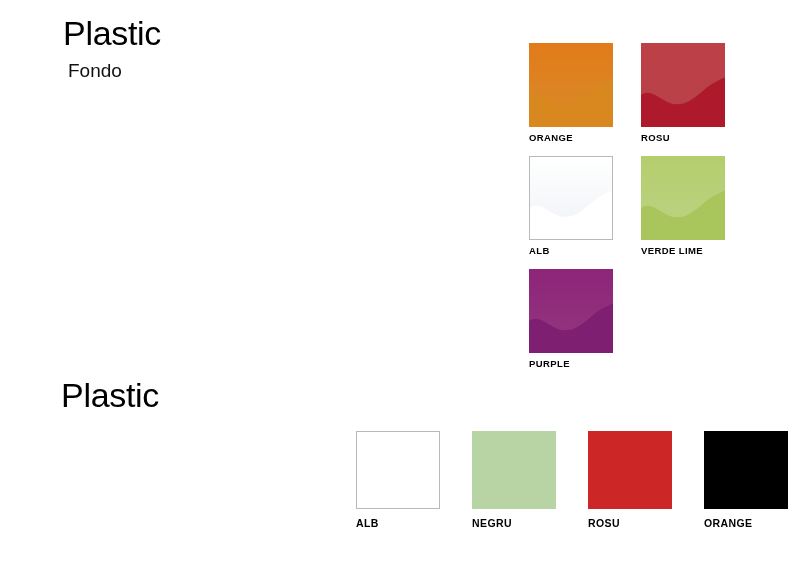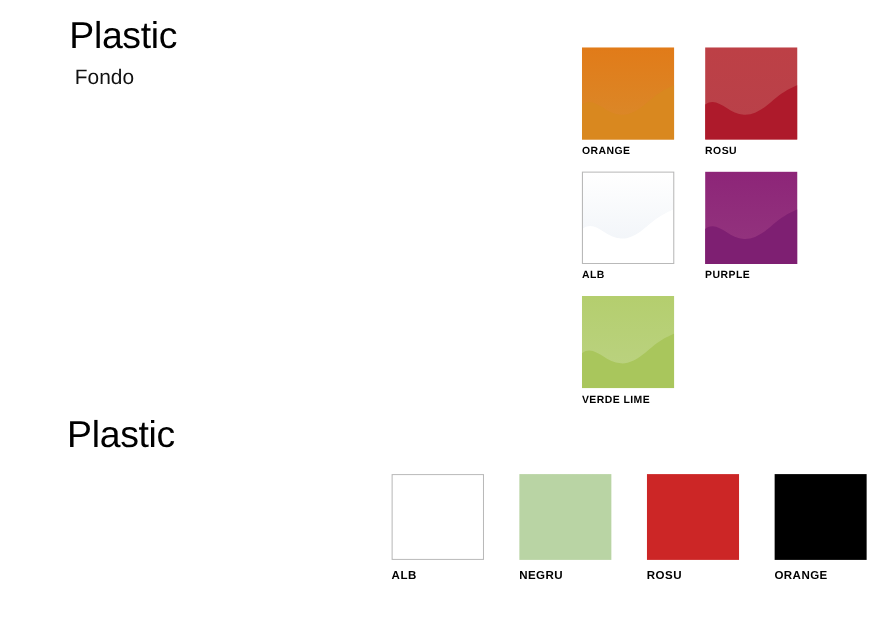--- a/index.html
+++ b/index.html
@@ -160,35 +160,35 @@
         <div class="swatch-chip bordered">
           <div class="chip-top" style="background: linear-gradient(rgb(255, 255, 255) 0%, rgb(238, 242, 247) 100%);"></div>
           <svg class="chip-wave" viewBox="0 0 100 100" preserveAspectRatio="none">
             <path d="M0,62 C14,52 24,72 42,73 C60,74 72,56 86,48 C94,43 100,41 100,41 L100,100 L0,100 Z" fill="#ffffff"></path>
           </svg>
         </div>
         <div class="swatch-label">ALB</div>
       </div>
       <div class="swatch">
         <div class="swatch-chip">
+          <div class="chip-top" style="background: linear-gradient(rgb(180, 206, 110) 0%, rgb(188, 211, 132) 100%);"></div>
+          <svg class="chip-wave" viewBox="0 0 100 100" preserveAspectRatio="none">
+            <path d="M0,62 C14,52 24,72 42,73 C60,74 72,56 86,48 C94,43 100,41 100,41 L100,100 L0,100 Z" fill="#a9c65c"></path>
+          </svg>
+        </div>
+        <div class="swatch-label">VERDE LIME</div>
+      </div>
+      <div class="swatch">
+        <div class="swatch-chip">
           <div class="chip-top" style="background: linear-gradient(rgb(141, 37, 120) 0%, rgb(148, 55, 127) 100%);"></div>
           <svg class="chip-wave" viewBox="0 0 100 100" preserveAspectRatio="none">
             <path d="M0,62 C14,52 24,72 42,73 C60,74 72,56 86,48 C94,43 100,41 100,41 L100,100 L0,100 Z" fill="#7e1f72"></path>
           </svg>
         </div>
         <div class="swatch-label">PURPLE</div>
-      </div>
-      <div class="swatch">
-        <div class="swatch-chip">
-          <div class="chip-top" style="background: linear-gradient(rgb(180, 206, 110) 0%, rgb(188, 211, 132) 100%);"></div>
-          <svg class="chip-wave" viewBox="0 0 100 100" preserveAspectRatio="none">
-            <path d="M0,62 C14,52 24,72 42,73 C60,74 72,56 86,48 C94,43 100,41 100,41 L100,100 L0,100 Z" fill="#a9c65c"></path>
-          </svg>
-        </div>
-        <div class="swatch-label">VERDE LIME</div>
       </div>
     </div>
 
   <div class="section-heading" id="heading-elsol">
     <div class="heading-title">Plastic</div>
   </div>
 
   <div class="swatch-grid" id="grid-elsol">
       <div class="swatch">
         <div class="swatch-chip bordered">

